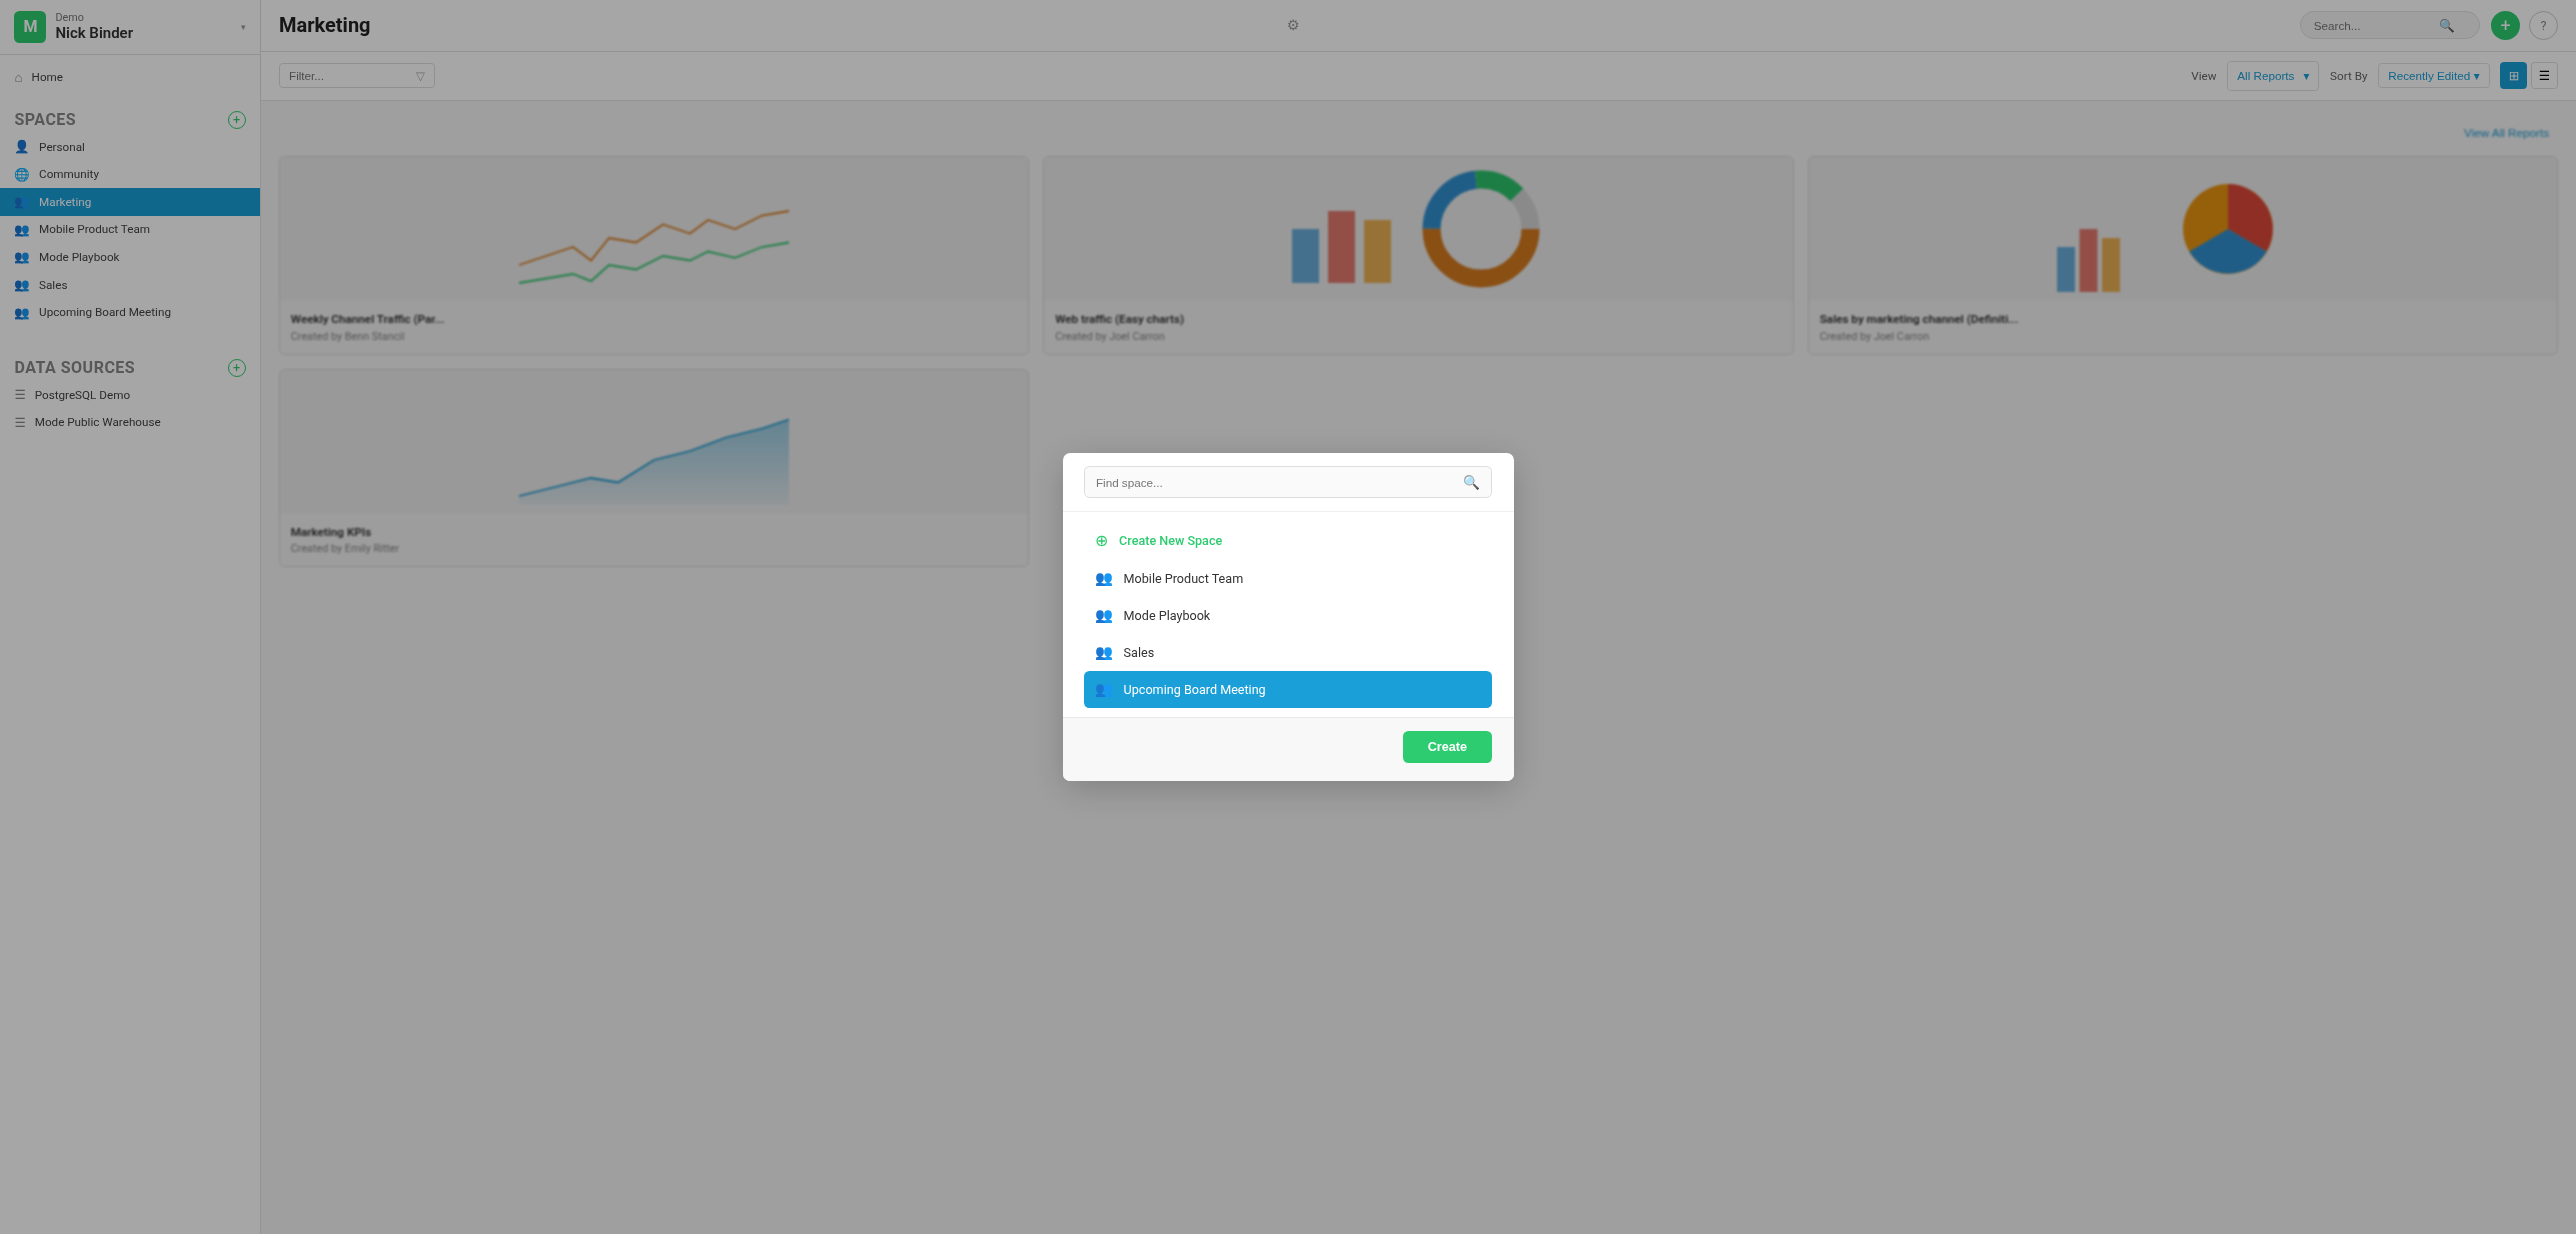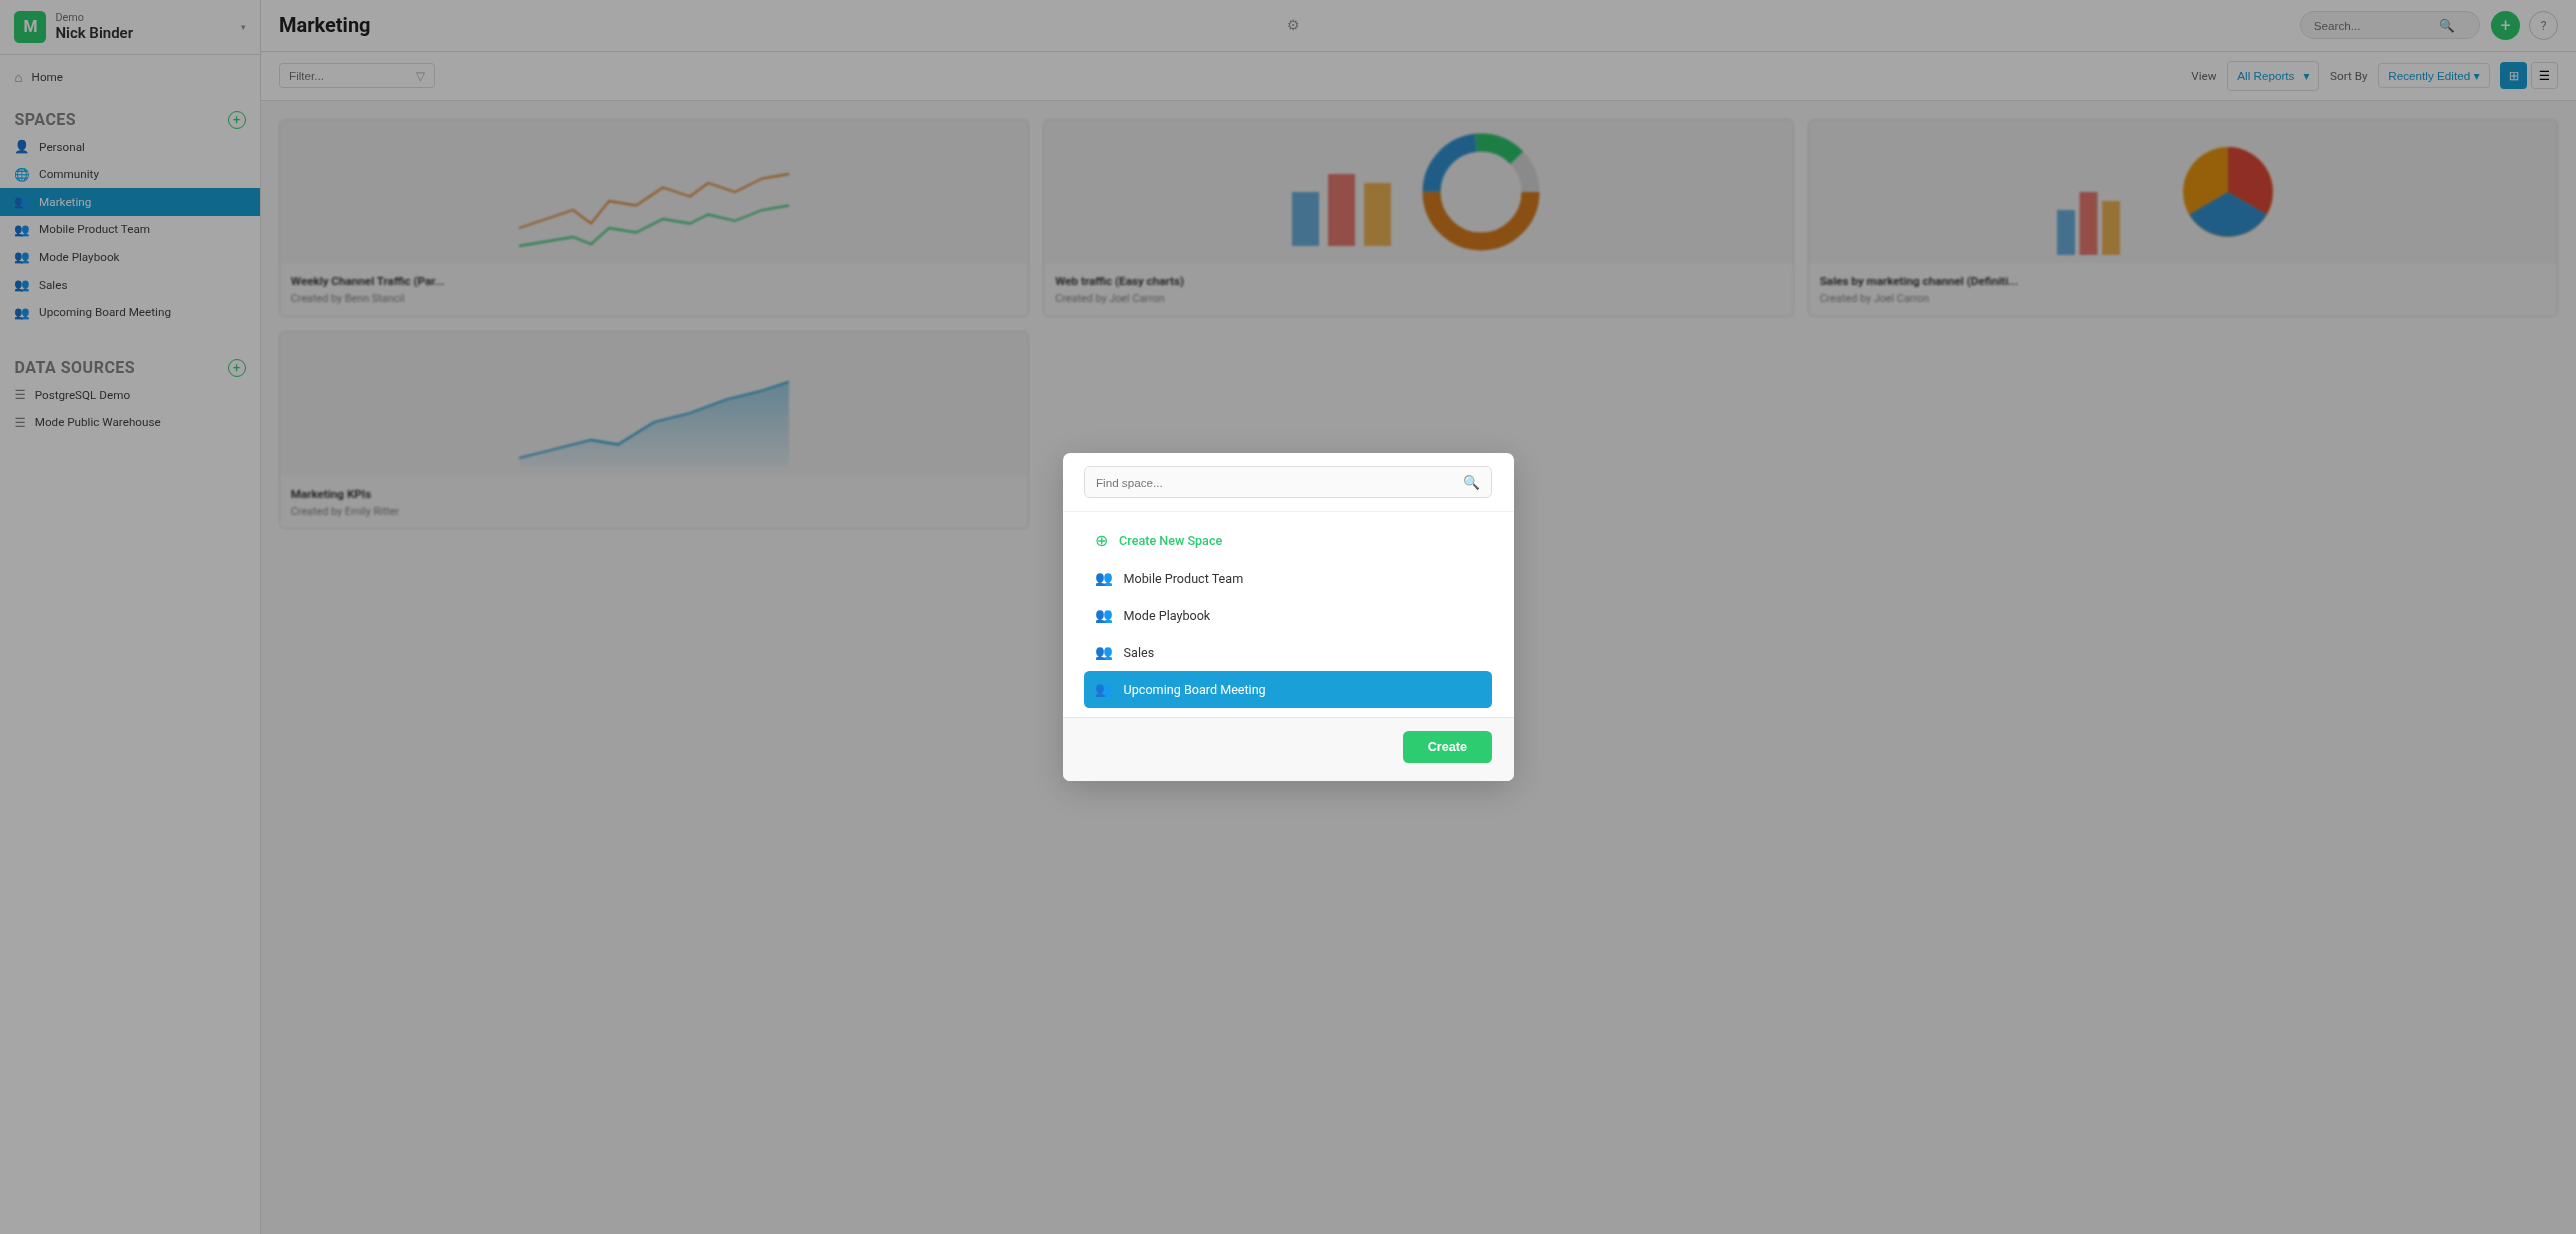--- a/index.html
+++ b/index.html
@@ -307,20 +307,23 @@
       <span>▾</span>
     </button>
     <div class="view-toggle">
       <button class="toggle-btn active">⊞</button>
       <button class="toggle-btn">☰</button>
     </div>
   </div>
 
   <div class="content">
 
+    <div style="display:flex; justify-content:flex-end; margin-bottom: 10.8px;">
+      <button class="view-btn" style="border:none; background:none; color:#1a9fd8; font-size:11.7px; cursor:pointer;">View All Reports</button>
+    </div>
     <div class="reports-grid">
 
       <div class="report-card">
         <div class="report-thumb">
           <svg class="mini-chart" viewBox="0 0 300 160" xmlns="http://www.w3.org/2000/svg">
             <polyline points="0,120 30,110 60,100 80,115 100,90 130,95 160,75 190,85 210,70 240,80 270,65 300,60" fill="none" stroke="#e08020" stroke-width="2"></polyline>
             <polyline points="0,140 30,135 60,130 80,138 100,120 130,125 160,110 190,115 210,105 240,112 270,100 300,95" fill="none" stroke="#2ecc71" stroke-width="2"></polyline>
           </svg>
         </div>
         <div class="report-info">

